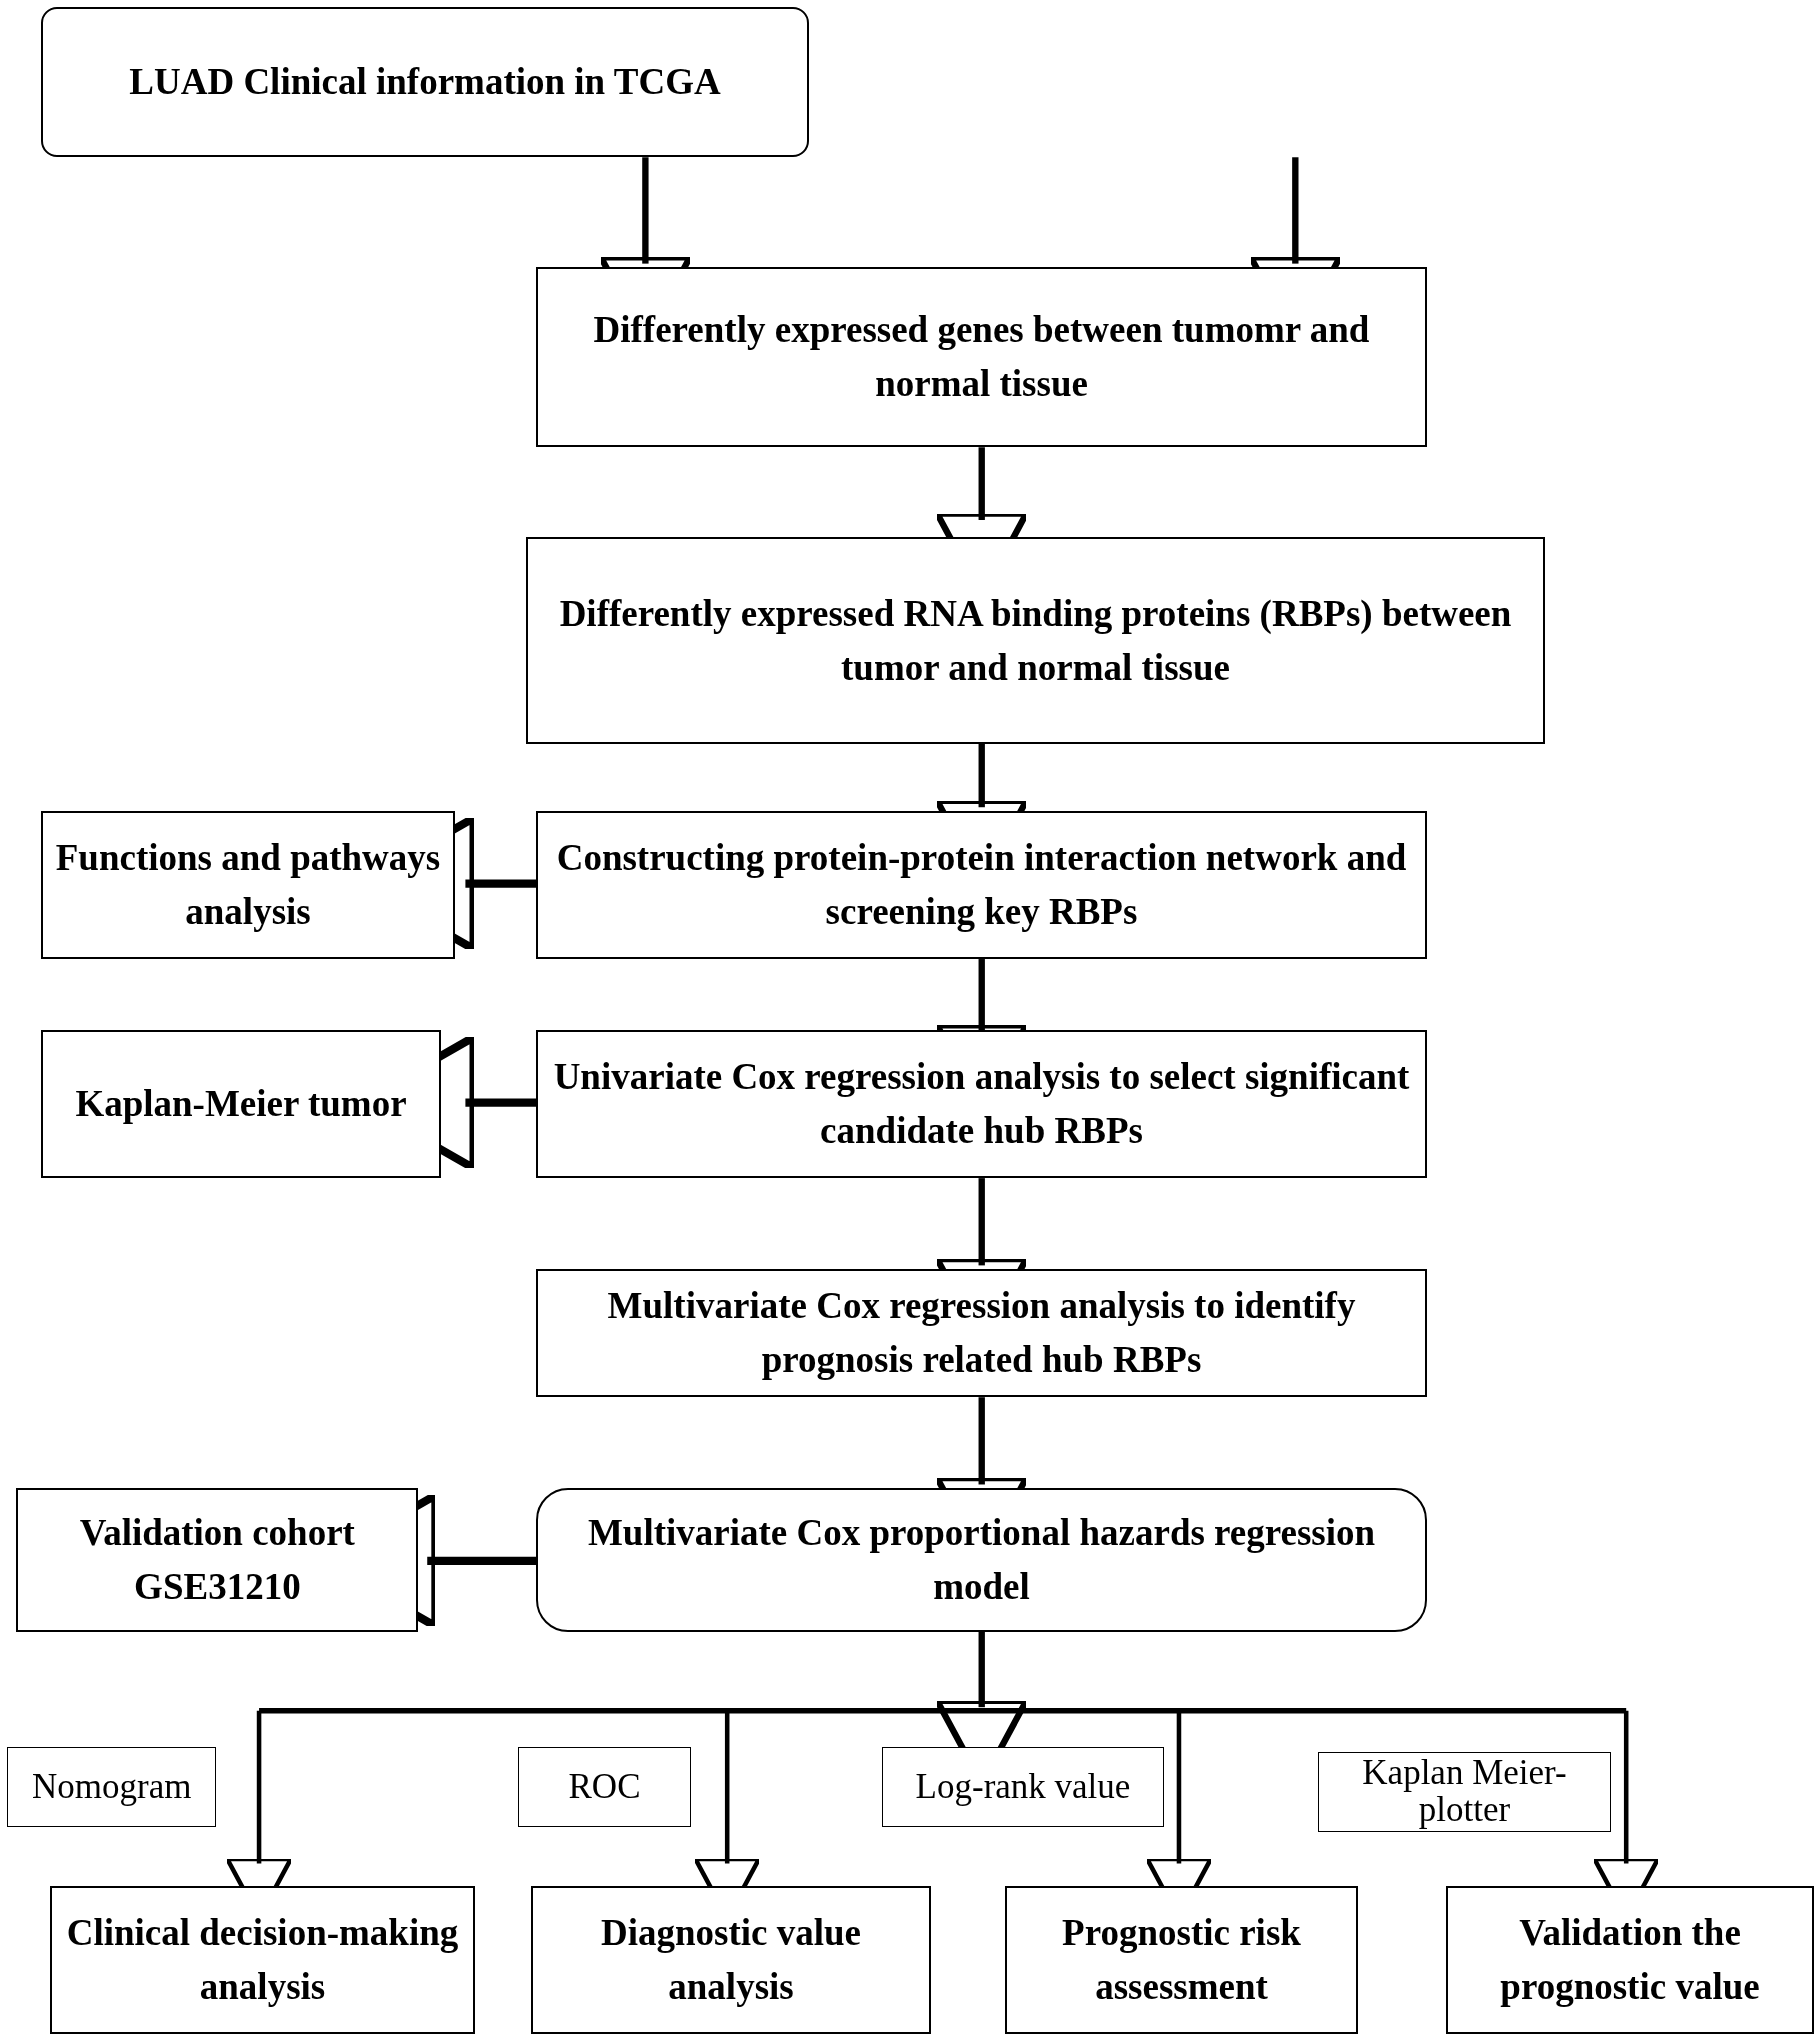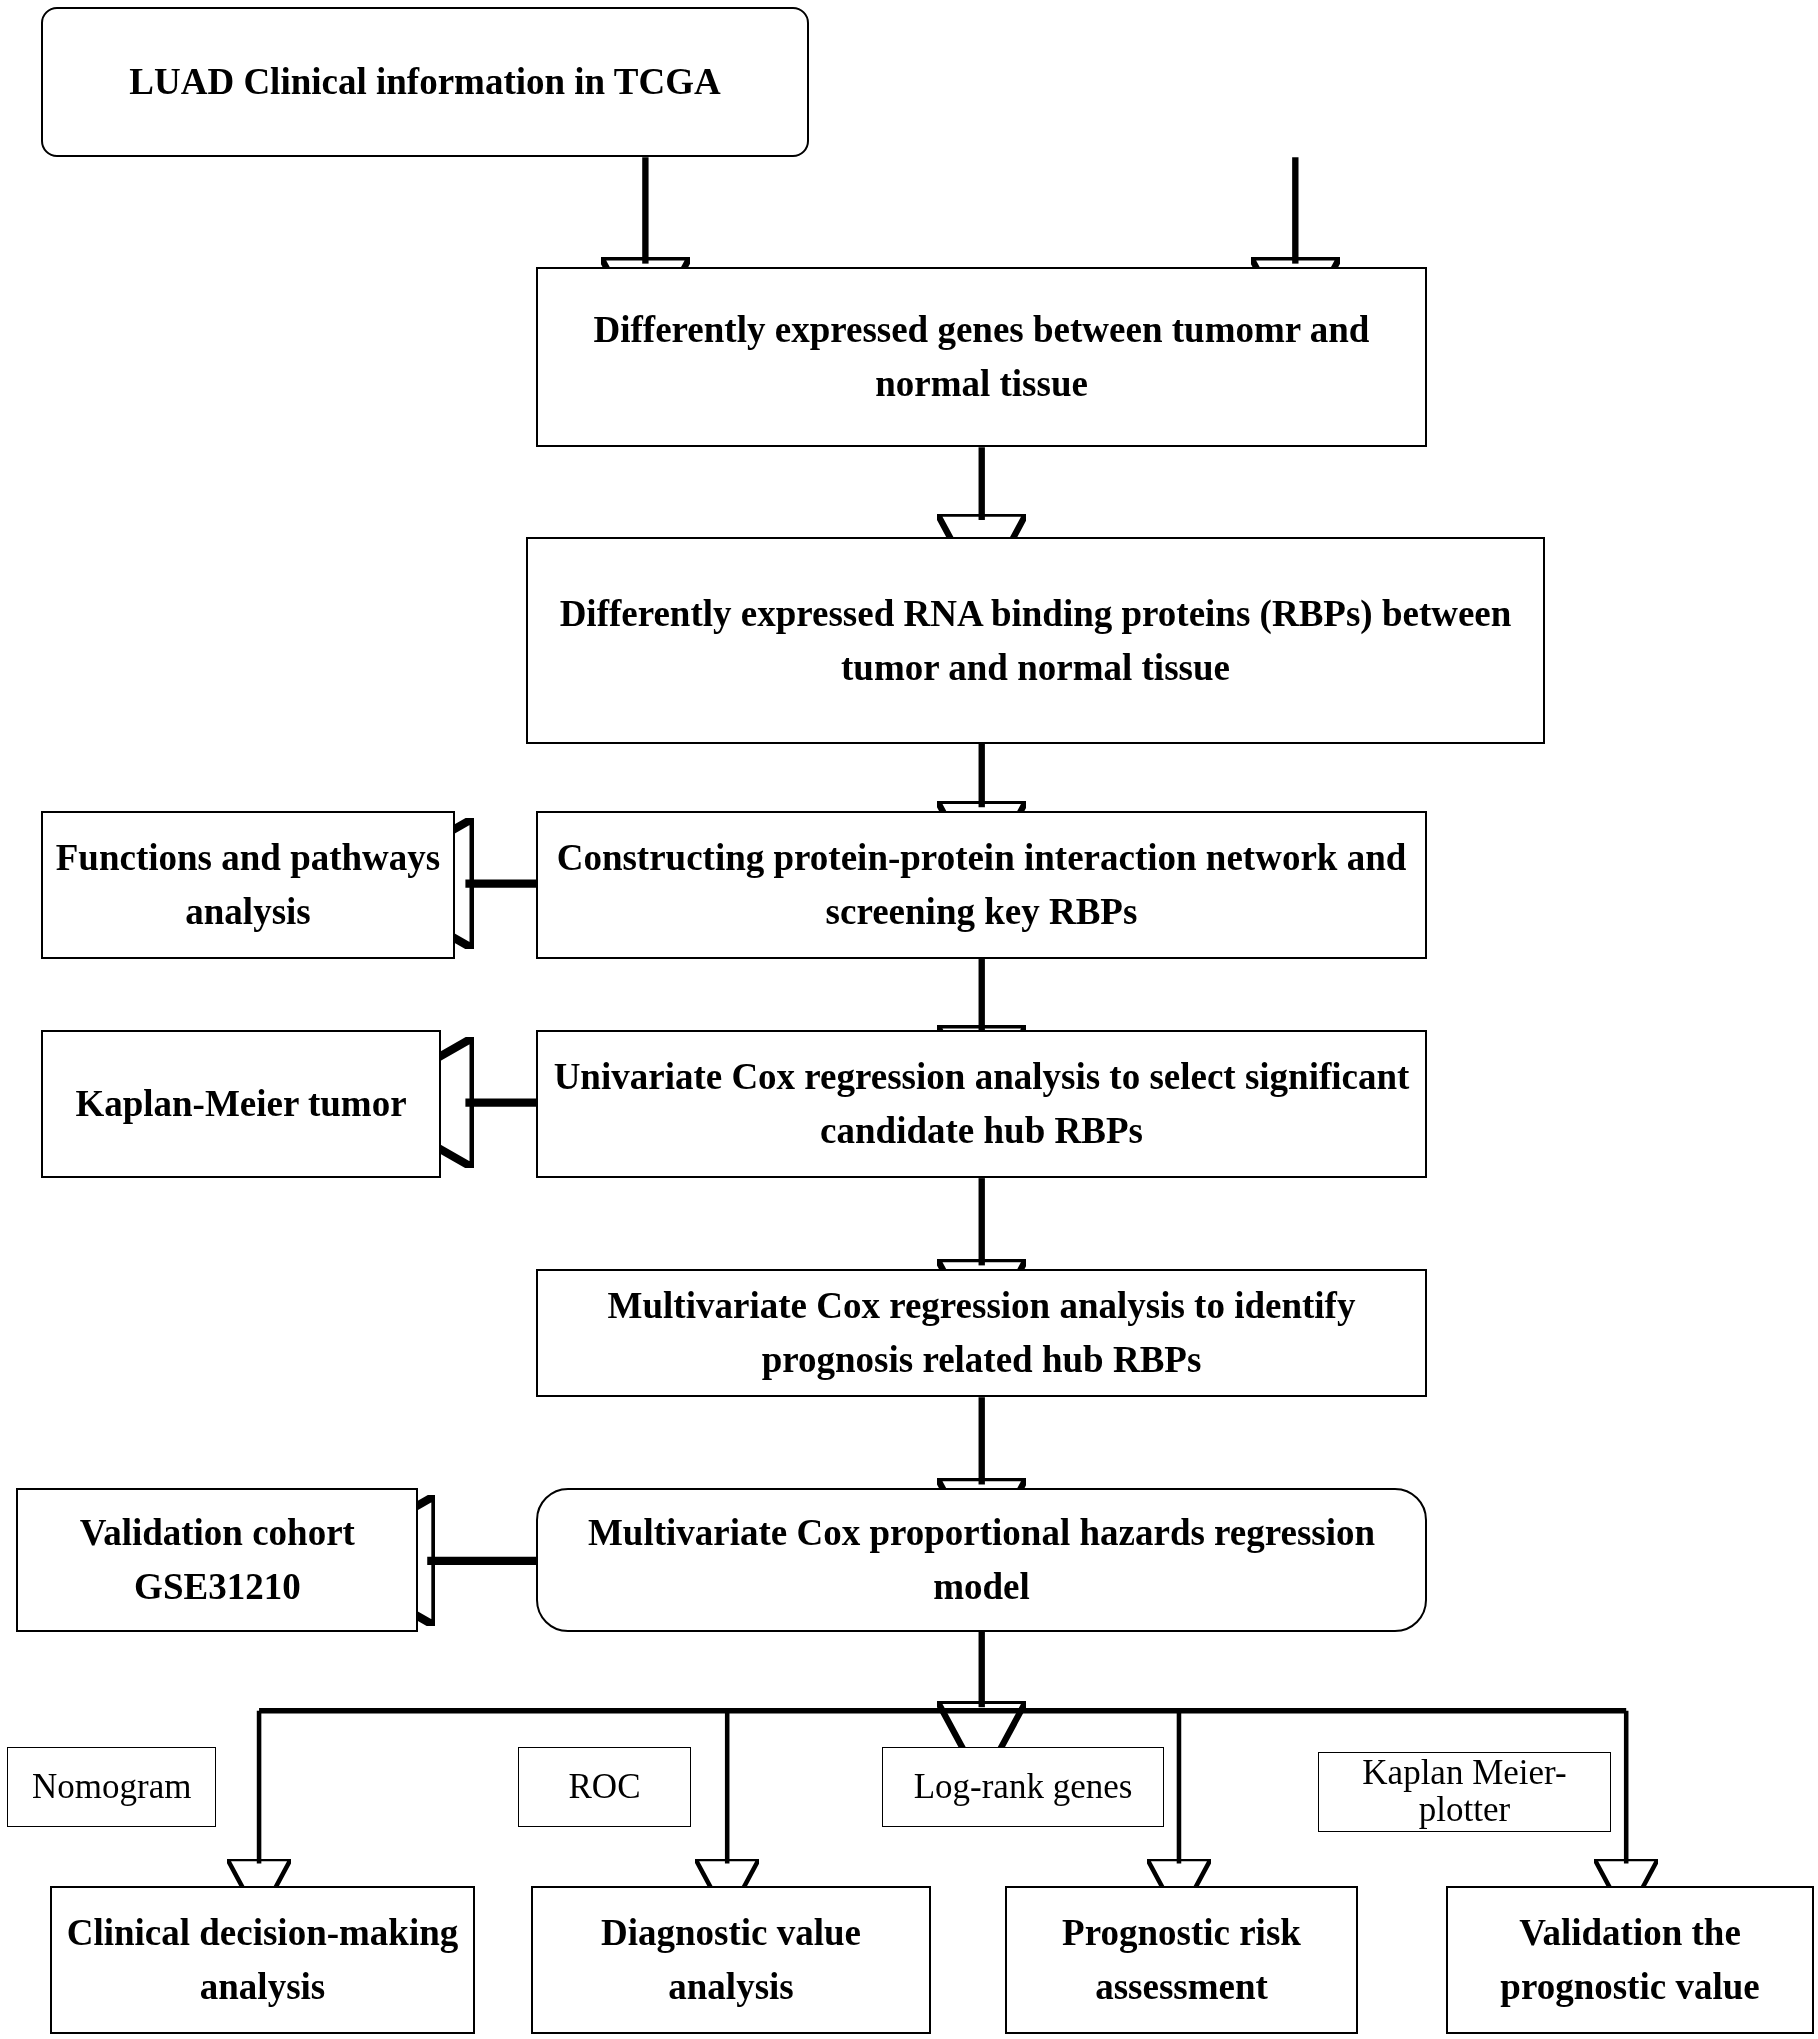--- a/index.html
+++ b/index.html
@@ -146,21 +146,21 @@
 
   <div class="node thin fs-small" style="left:7.3px; top:1747px; width:209px; height:80px;">
     <span class="txt">Nomogram</span>
   </div>
 
   <div class="node thin fs-small" style="left:518px; top:1747px; width:173px; height:80px;">
     <span class="txt">ROC</span>
   </div>
 
   <div class="node thin fs-small" style="left:882px; top:1747px; width:282px; height:80px;">
-    <span class="txt">Log-rank genes</span>
+    <span class="txt">Log-rank value</span>
   </div>
 
   <div class="node thin fs-small" style="left:1318px; top:1752px; width:293px; height:80px; line-height:1.05;">
     <span class="txt">Kaplan Meier-plotter</span>
   </div>
 
   <div class="node fs-bottom" style="left:50px; top:1886px; width:425px; height:148px;">
     <span class="txt">Clinical decision-making analysis</span>
   </div>
 

